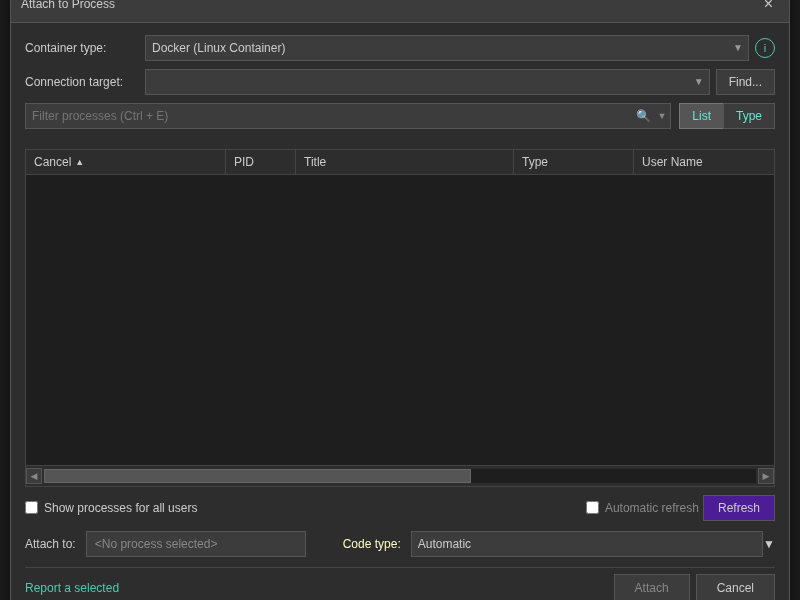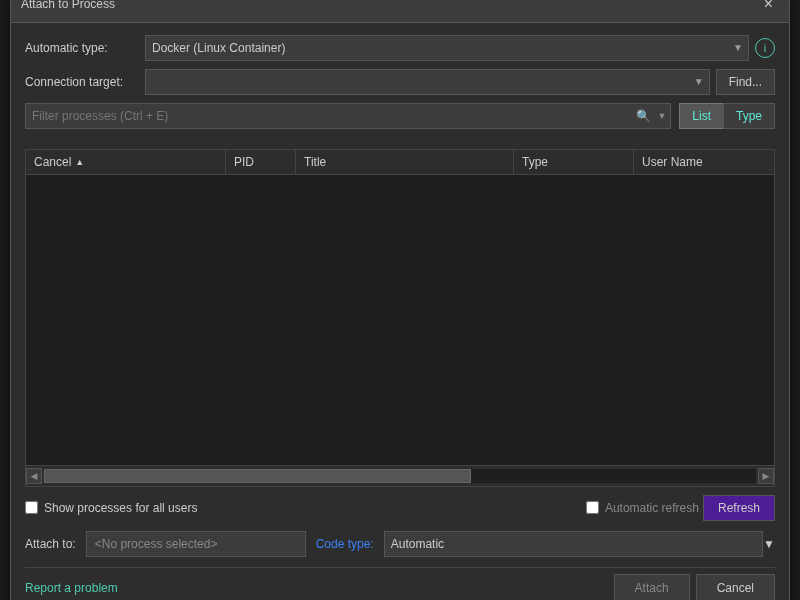--- a/index.html
+++ b/index.html
@@ -283,23 +283,24 @@
       background: #3c3c3c;
       border: 1px solid #555;
       color: #888;
       padding: 3px 8px;
       font-size: 12px;
       height: 26px;
       width: 220px;
       outline: none;
     }
     .code-type-label {
-      color: #3b82f6;
+      color: #fef9c3;
       font-size: 12px;
       white-space: nowrap;
+      margin-left: 27px;
     }
     .code-type-wrapper {
       flex: 1;
       position: relative;
       display: flex;
       align-items: center;
     }
     .footer-row {
       display: flex;
       align-items: center;
@@ -336,21 +337,21 @@
 <div class="dialog">
 
   <div class="title-bar">
     <span class="title-bar-text">Attach to Process</span>
     <button class="close-btn">×</button>
   </div>
 
   <div class="content">
 
     <div class="form-row">
-      <span class="form-label">Automatic type:</span>
+      <span class="form-label">Container type:</span>
       <div class="dropdown-wrapper">
         <select class="dropdown"><option>Docker (Linux Container)</option><option>Local</option><option>Remote (SSH)</option></select>
         <span class="arrow">▼</span>
       </div>
       <div class="info-icon">i</div>
     </div>
 
     <div class="form-row">
       <span class="form-label">Connection target:</span>
       <div class="dropdown-wrapper">
@@ -421,20 +422,20 @@
       <span class="attach-label">Attach to:</span>
       <input class="attach-value-input" type="text" value="&lt;No process selected&gt;" style="">
       <span class="code-type-label">Code type:</span>
       <div class="code-type-wrapper">
         <select class="dropdown"><option>Automatic</option><option>Managed (.NET Core, .NET 5+)</option><option>Native</option></select>
         <span class="arrow">▼</span>
       </div>
     </div>
 
     <div class="footer-row">
-      <a class="report-link">Report a problem</a>
+      <a class="report-link">Report a selected</a>
       <div class="footer-buttons">
         <button class="footer-btn">Attach</button>
         <button class="footer-btn cancel">Cancel</button>
       </div>
     </div>
   </div>
 </div>
 
 </body></html>

